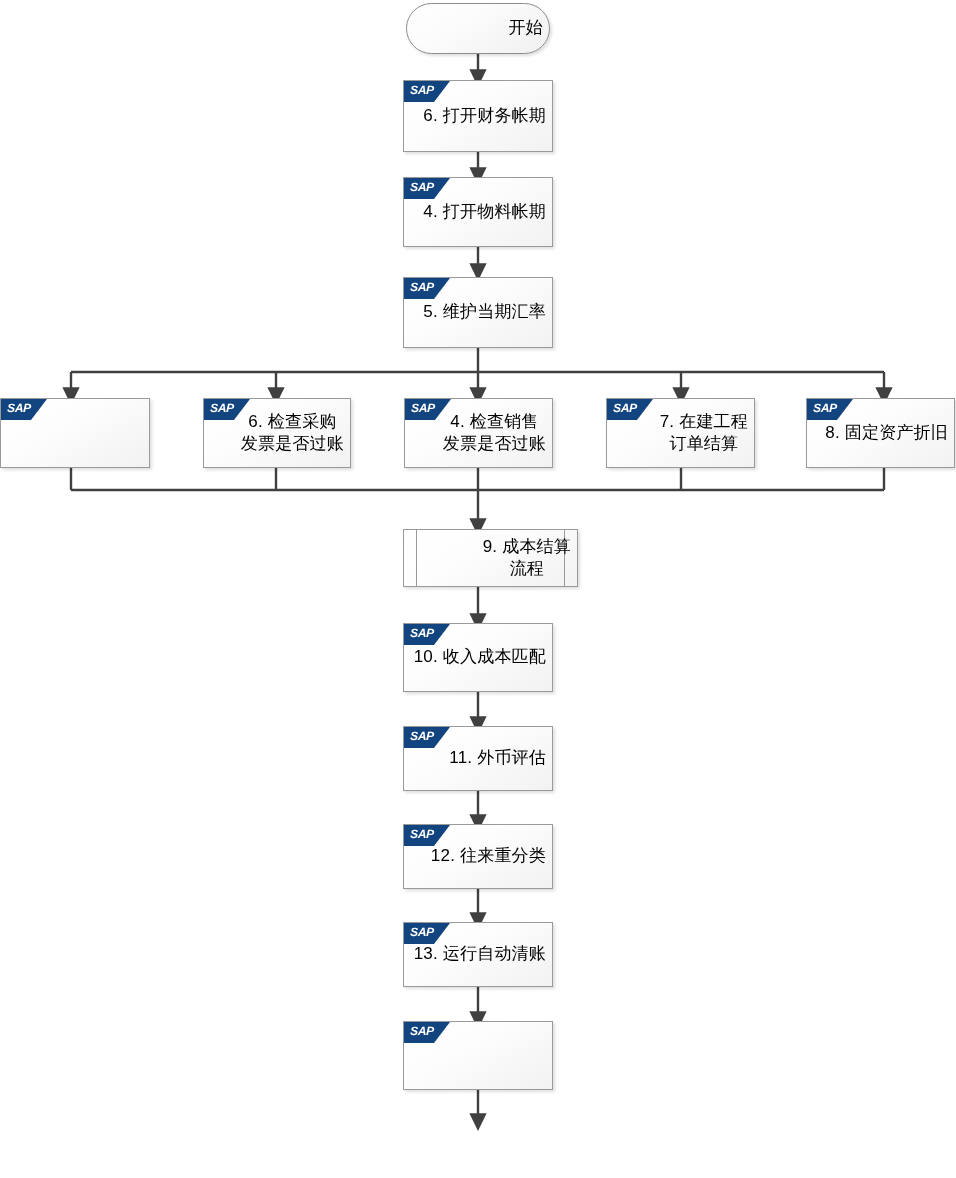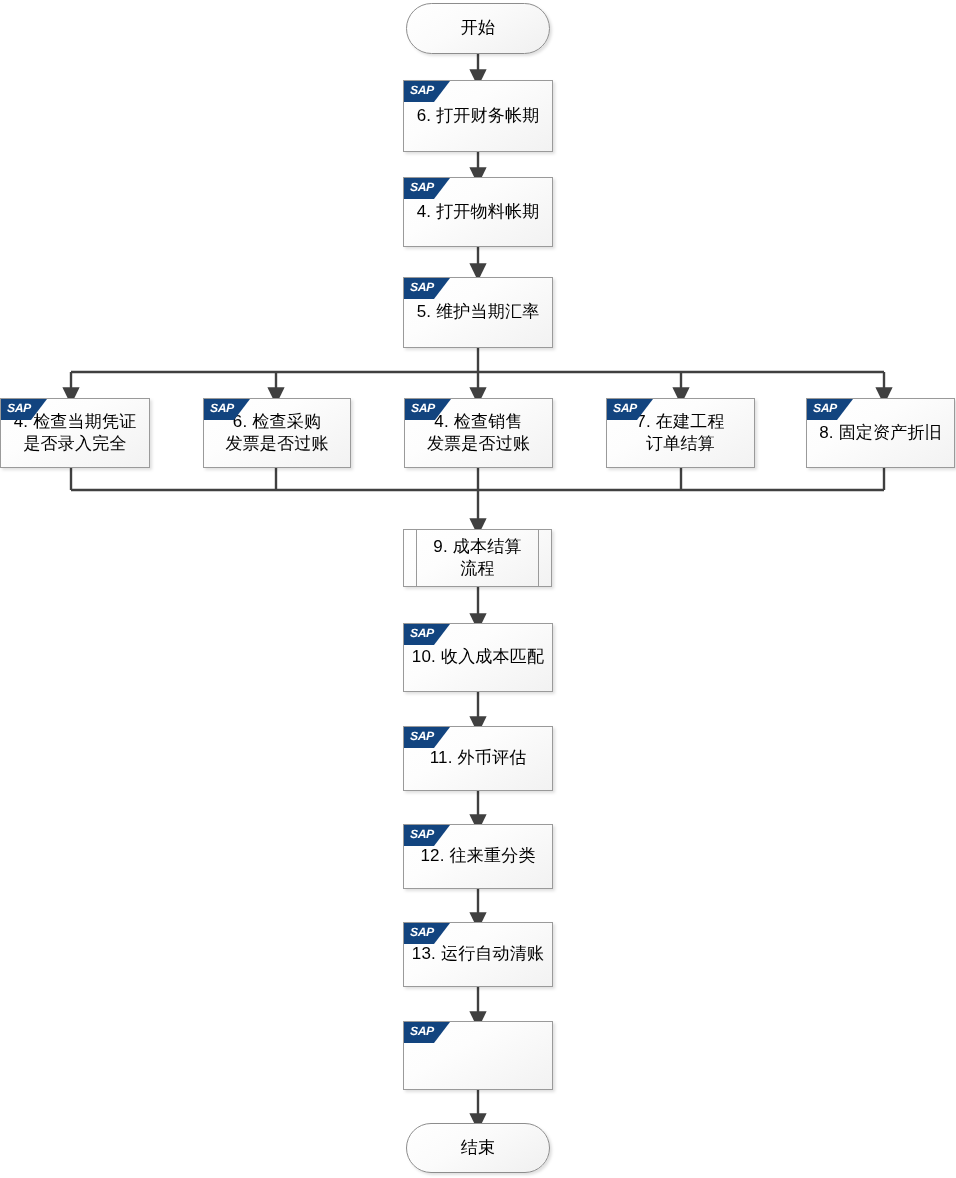--- a/index.html
+++ b/index.html
@@ -26,21 +26,21 @@
     height: 1178px;
     pointer-events: none;
   }
 
   
   .node {
     position: absolute;
     box-sizing: border-box;
     display: flex;
     align-items: center;
-    justify-content: center;
+    justify-content: flex-end;
     text-align: center;
     color: #000000;
     font-size: 17px;
     line-height: 1.32;
     letter-spacing: 0.2px;
   }
 
   .proc {
     background: linear-gradient(150deg, #ffffff 0%, #fdfdfd 38%, #f2f2f2 100%);
     border: 1px solid #9a9a9a;
@@ -190,22 +190,20 @@
       <span class="sap-text">SAP</span>
     </span>
     <span class="label">5. 维护当期汇率</span>
   </div>
 
   <div class="node proc" style="left:0px; top:398px; width:150px; height:70px;">
     <span class="sap-badge">
       <span class="flag"></span>
       <span class="sap-text">SAP</span>
     </span>
-    <span class="label">4. 检查当期凭证
-是否录入完全</span>
   </div>
 
   <div class="node proc" style="left:203px; top:398px; width:148px; height:70px;">
     <span class="sap-badge">
       <span class="flag"></span>
       <span class="sap-text">SAP</span>
     </span>
     <span class="label">6. 检查采购
 发票是否过账</span>
   </div>
@@ -229,21 +227,21 @@
   </div>
 
   <div class="node proc" style="left:806px; top:398px; width:149px; height:70px;">
     <span class="sap-badge">
       <span class="flag"></span>
       <span class="sap-text">SAP</span>
     </span>
     <span class="label">8. 固定资产折旧</span>
   </div>
 
-  <div class="node proc subproc" style="left:403px; top:529px; width:149px; height:58px;">
+  <div class="node proc subproc" style="left:403px; top:529px; width:175px; height:58px;">
     <span class="label">9. 成本结算
 流程</span>
   </div>
 
   <div class="node proc" style="left:403px; top:623px; width:150px; height:69px;">
     <span class="sap-badge">
       <span class="flag"></span>
       <span class="sap-text">SAP</span>
     </span>
     <span class="label">10. 收入成本匹配</span>
@@ -273,17 +271,14 @@
     <span class="label">13. 运行自动清账</span>
   </div>
 
   <div class="node proc" style="left:403px; top:1021px; width:150px; height:69px;">
     <span class="sap-badge">
       <span class="flag"></span>
       <span class="sap-text">SAP</span>
     </span>
   </div>
 
-  <div class="node terminator" style="left:406px; top:1123px; width:144px; height:50px;">
-    <span class="label">结束</span>
-  </div>
 
 </div>
 
 </body></html>

